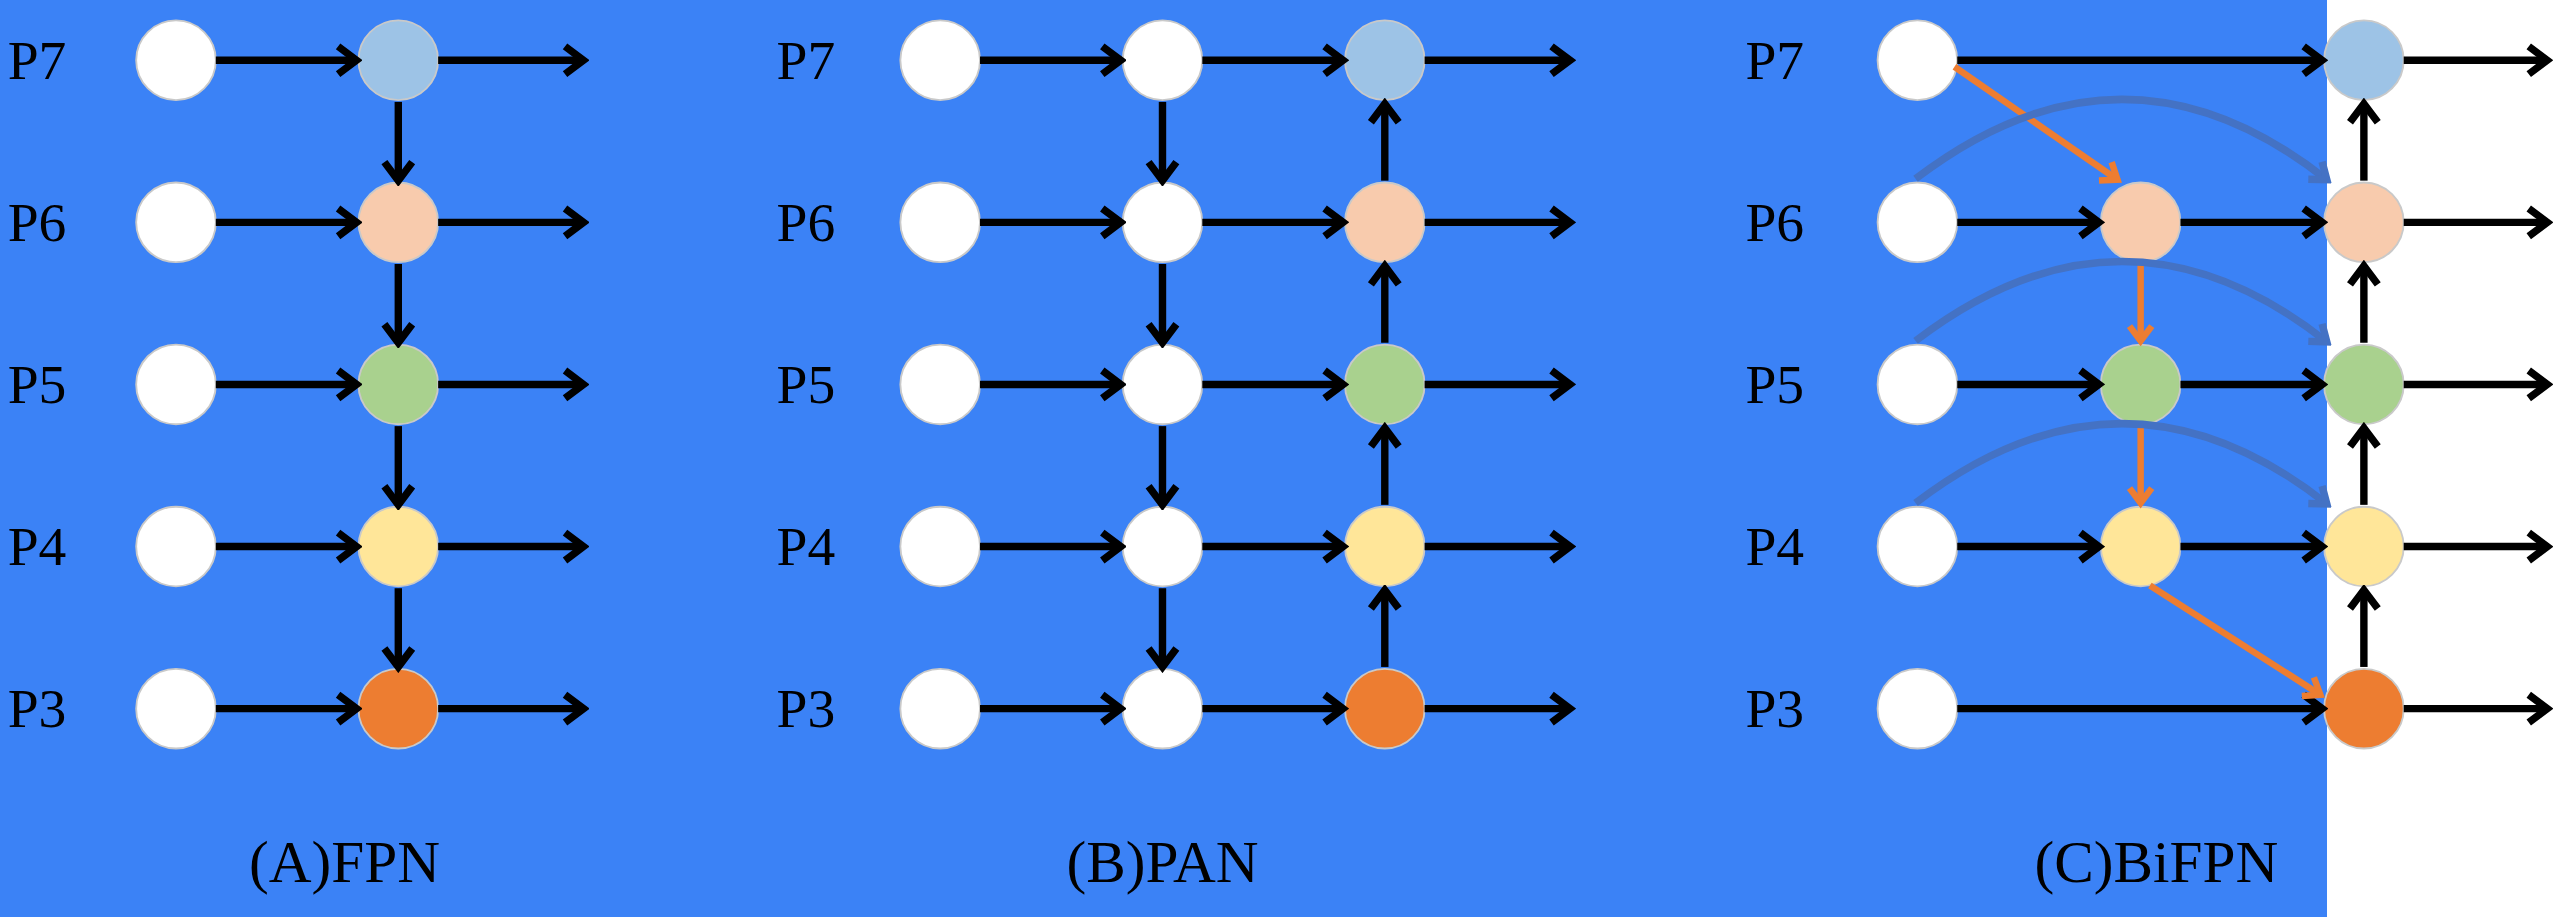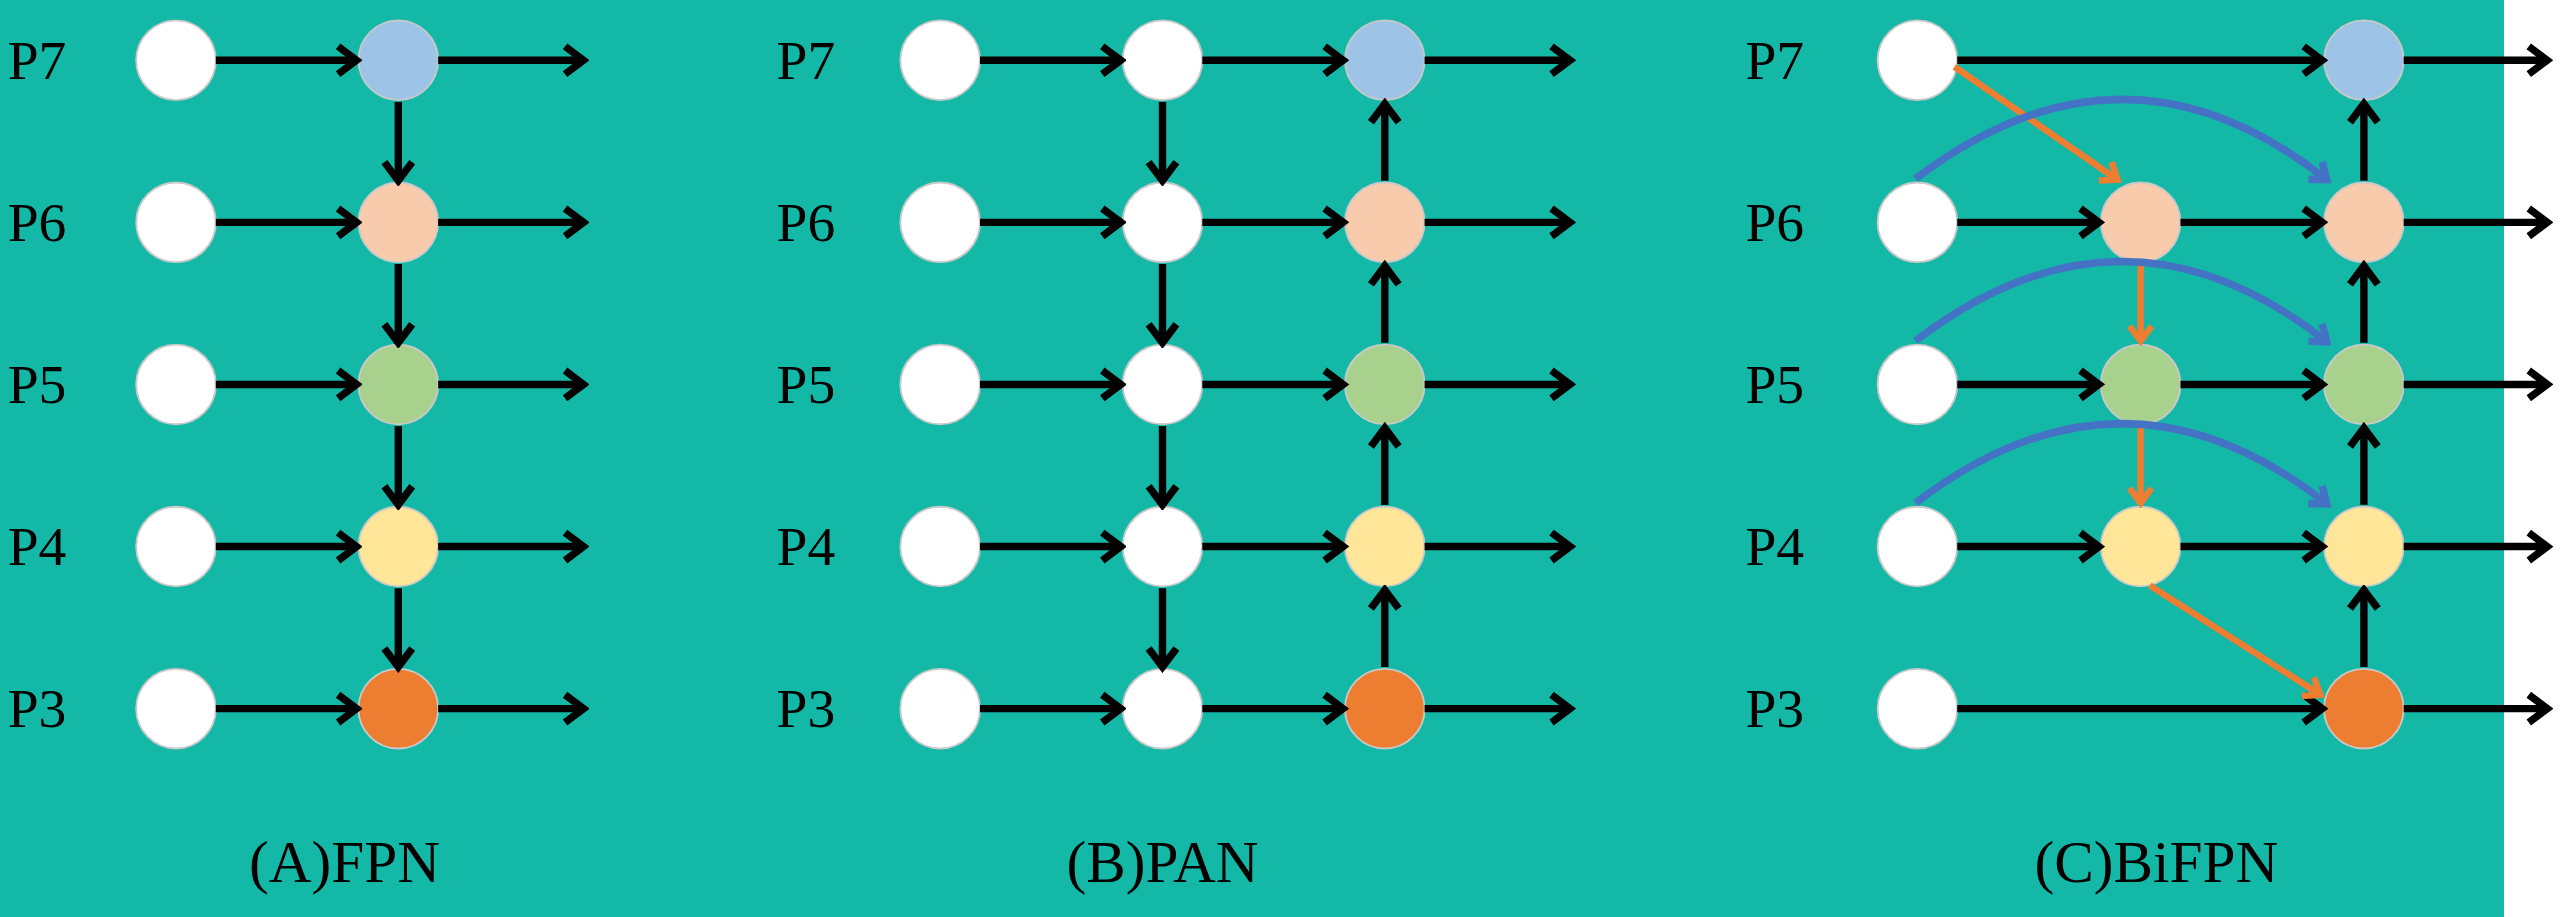--- a/index.html
+++ b/index.html
@@ -1,16 +1,16 @@
 <!DOCTYPE html>
 <html style="font-size:15px"><head>
 <meta charset="utf-8">
 <style>
   html,body { margin:0; padding:0; background:#ffffff; }
-  .stage { width:2504px; height:918px; background:#14b8a6; position:relative; }
+  .stage { width:2327px; height:918px; background:#3b82f6; position:relative; }
   svg { display:block; }
   text { fill:#000000; }
   .lbl { font:60px "Liberation Serif", serif; }
   .cap { font:64px "Liberation Serif", serif; }
   .node  { stroke:#C9C9C9; stroke-width:2; }
   .empty { fill:#FFFFFF; }
   .eb { stroke:#000000; stroke-width:8; fill:none; }  
   .eo { stroke-width:7; fill:none; }                  
   .eu { stroke-width:8; fill:none; }                  
 </style>

